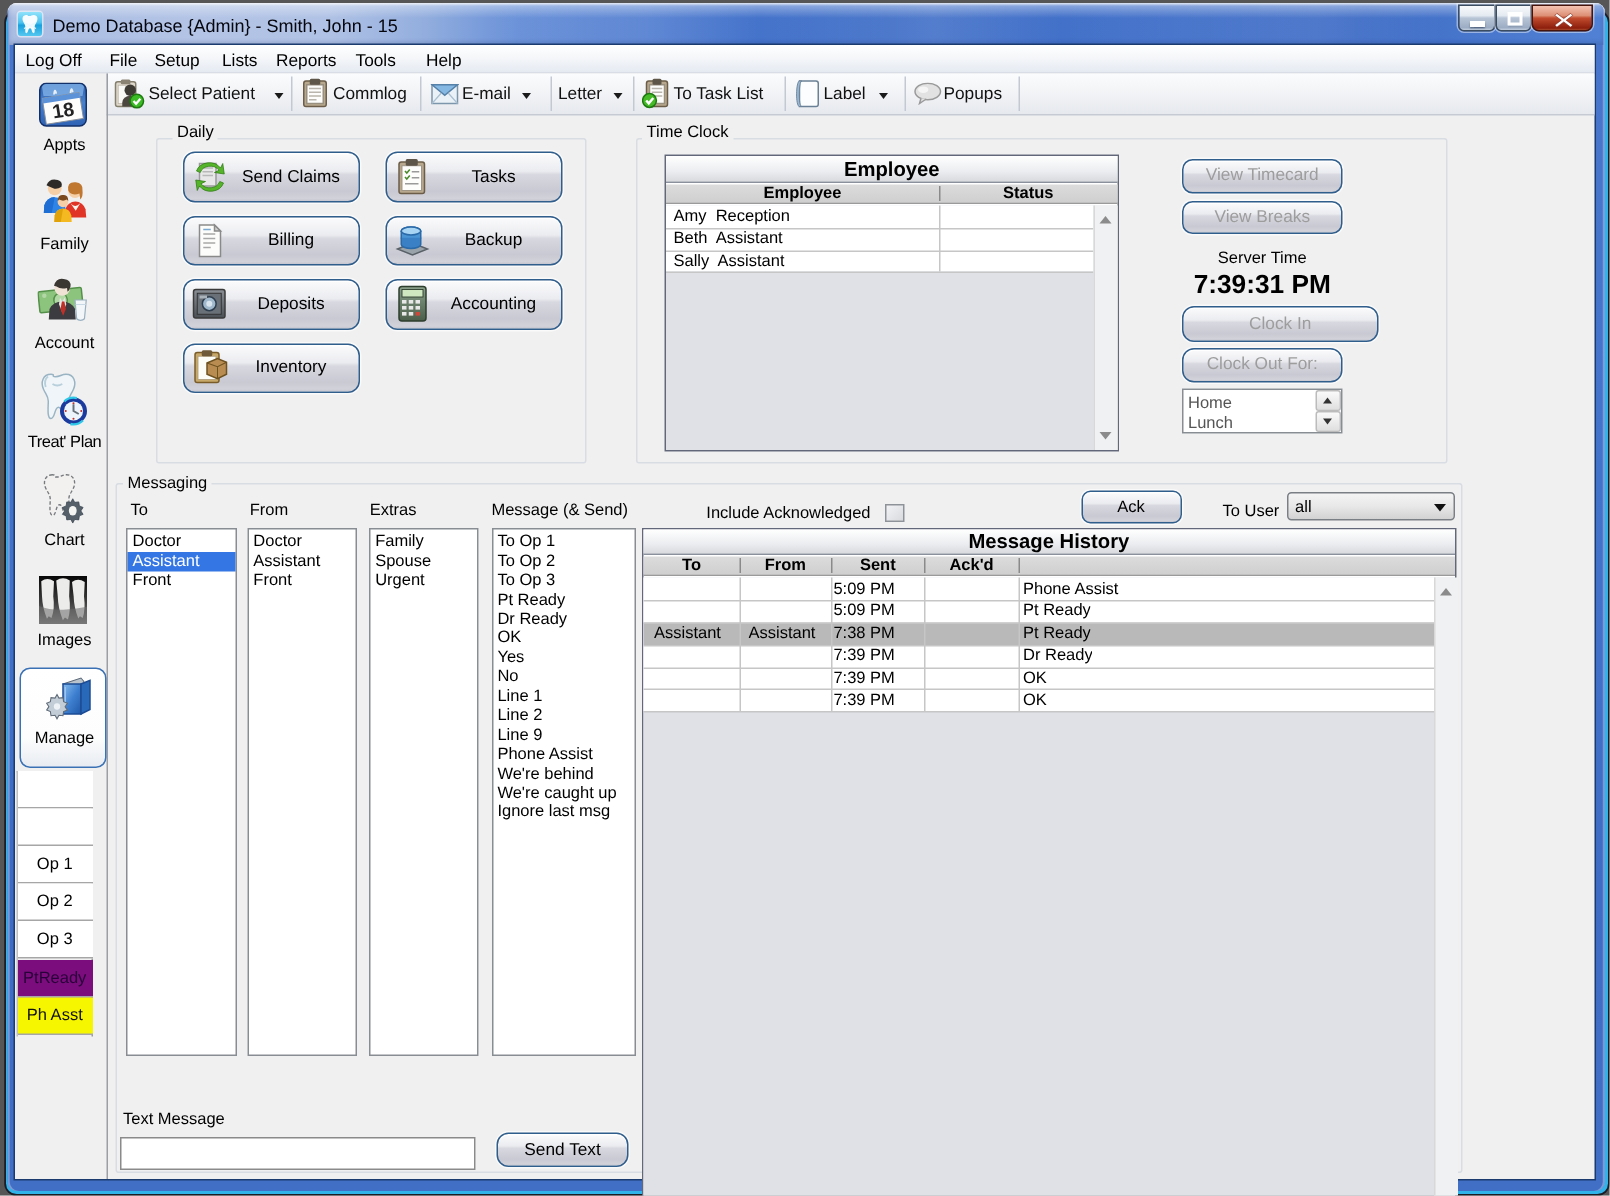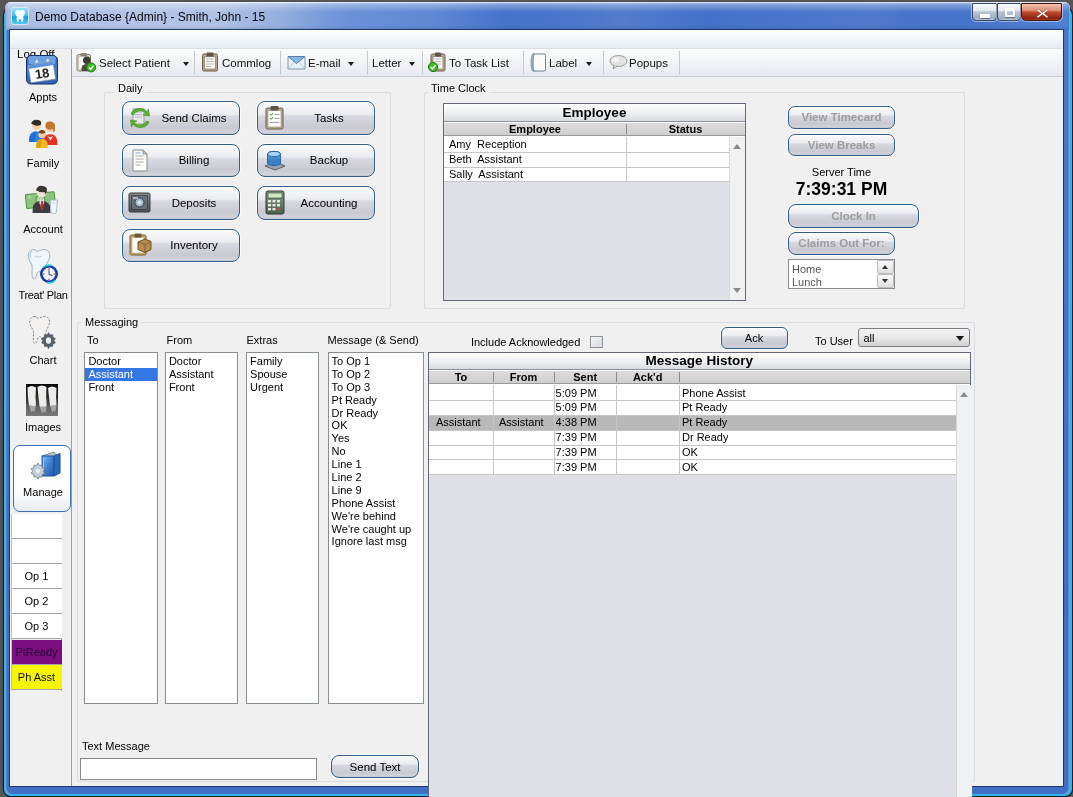--- a/index.html
+++ b/index.html
@@ -26,41 +26,41 @@
 #wbclose{position:absolute;left:1021px;top:3px;width:41px;height:18px;border-radius:0 0 5px 5px;}
 .wbtn{border:1px solid #3c4c60;box-shadow:0 0 0 1px rgba(255,255,255,.45);
  background:linear-gradient(180deg,#f8fafc 0%,#e4eaf1 40%,#b8c5d6 50%,#9cadc4 90%,#c2cedd 100%);}
 .wbred{border:1px solid #47140c;box-shadow:0 0 0 1px rgba(255,255,255,.45);
  background:linear-gradient(180deg,#f3c3b2 0%,#dd9075 40%,#c24c2e 50%,#8c1e0c 92%,#a84a2e 100%);}
 
 #client{position:absolute;left:10px;top:30px;width:1052.5px;height:756px;background:#f0f0f0;box-shadow:0 0 0 1px #1b3a6e;}
 
 #menubar{position:absolute;left:0;top:0;width:1052.5px;height:19px;
  background:linear-gradient(180deg,#ffffff 0%,#f4f6f9 50%,#e5eaf2 100%);border-bottom:1px solid #d9dee6;}
-.mi{position:absolute;top:5px;font-size:11.5px;color:#000;margin-top:13px;}
+.mi{position:absolute;top:5px;font-size:11.5px;color:#000;}
 
 #toolbar{position:absolute;left:61px;top:19px;width:991.5px;height:28px;
  background:linear-gradient(180deg,#fbfcfd 0%,#f0f2f5 55%,#e6e9ee 100%);border-bottom:1px solid #c6cbd3;border-left:1px solid #d4d9e1;}
 .tsep{position:absolute;top:2px;height:23px;width:1px;background:#c3c9d3;}
 .ttxt{position:absolute;top:8px;font-size:11.5px;color:#111;white-space:nowrap;}
 .tarr{position:absolute;top:12.5px;width:0;height:0;border-left:3.5px solid transparent;border-right:3.5px solid transparent;border-top:4.5px solid #1a1a1a;}
 
 #vline{position:absolute;left:61px;top:19px;width:1px;height:737px;background:#9a9ea5;}
 .modlbl{position:absolute;left:0;width:62px;text-align:center;font-size:11px;color:#000;}
 #manage-sel{position:absolute;left:3px;top:415px;width:58px;height:67px;background:linear-gradient(180deg,#ffffff 0%,#fdfdfd 70%,#e8ecf2 100%);border:1.5px solid #3a71b5;border-radius:7px;}
 
 .oprow{position:absolute;left:1.5px;width:50px;height:25.2px;background:#fff;border-bottom:1px solid #a6a6a6;font-size:11px;text-align:center;line-height:25px;}
 
 .gb{position:absolute;border:1px solid #d8dce3;border-radius:2px;}
 .gbl{position:absolute;font-size:11px;color:#000;background:#f0f0f0;padding:0 3px;}
 
 .btn{position:absolute;border:1px solid #305e8c;border-radius:8px;color:#000;font-size:11.5px;
  background:linear-gradient(180deg,#fbfbfc 0%,#ebecf0 38%,#d8d8e0 45%,#c9c9d3 80%,#d2d2da 95%,#c5c5cf 100%);
  box-shadow:inset 0 1px 0 #fff,0 0 0 1px rgba(255,255,255,.65);display:flex;align-items:center;justify-content:center;}
-.btn.dis{color:#9d9d9d;font-weight:bold;}
+.btn.dis{color:#9d9d9d;}
 
 .lbx{position:absolute;border:1px solid #888d93;background:#fff;padding-top:2.5px;}
 .lbx div{height:12.9px;line-height:12.9px;font-size:11px;padding-left:3px;white-space:nowrap;}
 .flbl{position:absolute;font-size:11px;color:#000;}
 
 .grid{position:absolute;border:1px solid #62687a;background:#fff;}
 .gtitle{position:absolute;left:0;top:0;right:0;background:linear-gradient(180deg,#ffffff 0%,#ebedf0 60%,#d8dade 100%);border-bottom:1px solid #8a909c;font-weight:bold;font-size:13.5px;text-align:center;}
 .ghead{position:absolute;left:0;right:0;background:linear-gradient(180deg,#dcdcdc 0%,#cfcfcf 100%);border-bottom:1px solid #9a9a9a;font-weight:bold;font-size:11px;}
 .gcell{position:absolute;font-size:11px;white-space:nowrap;overflow:hidden;}
 .rowline{position:absolute;height:1px;background:#c6c6c6;}
@@ -378,21 +378,21 @@
     <div class="sb" style="left:285px;top:33px;width:16px;bottom:0"></div>
     <div class="tri-up" style="left:289px;top:40px"></div>
     <div class="tri-dn" style="left:289px;bottom:7px"></div>
   </div>
 
   <div class="btn dis" style="left:778px;top:76px;width:107px;height:22.5px;border-radius:7px">View Timecard</div>
   <div class="btn dis" style="left:778px;top:103.5px;width:107px;height:22px;border-radius:7px">View Breaks</div>
   <div class="flbl" style="left:778px;top:136px;width:107px;text-align:center">Server Time</div>
   <div class="flbl" style="left:758px;top:149px;width:147px;text-align:center;font-weight:bold;font-size:17.5px">7:39:31 PM</div>
   <div class="btn dis" style="left:778px;top:174px;width:131px;height:24px;border-radius:8px">Clock In</div>
-  <div class="btn dis" style="left:778px;top:201.5px;width:107px;height:23.5px;border-radius:8px">Claims Out For:</div>
+  <div class="btn dis" style="left:778px;top:201.5px;width:107px;height:23.5px;border-radius:8px">Clock Out For:</div>
   <div class="lbx" style="left:778px;top:229px;width:107px;height:30px">
     <div style="height:13.5px;line-height:13.5px;color:#555">Home</div>
     <div style="height:13.5px;line-height:13.5px;color:#555">Lunch</div>
     <div class="abs" style="left:88px;top:0;width:17px;height:14px;padding:0;background:linear-gradient(180deg,#fafafa,#dfdfdf);border:1px solid #bcbcbc;border-radius:2px"></div>
     <div class="abs" style="left:88px;top:14px;width:17px;height:14px;padding:0;background:linear-gradient(180deg,#fafafa,#dfdfdf);border:1px solid #bcbcbc;border-radius:2px"></div>
     <div class="tri-up" style="left:93px;top:4.5px;border-left-width:3.5px;border-right-width:3.5px;border-bottom-width:4.5px;border-bottom-color:#333;width:0;height:0;padding:0"></div>
     <div class="tri-dn" style="left:93px;top:18.5px;border-left-width:3.5px;border-right-width:3.5px;border-top-width:4.5px;border-top-color:#333;width:0;height:0;padding:0"></div>
   </div>
 
   <div class="gb" style="left:66.5px;top:292.3px;width:898.5px;height:460.2px"></div>
@@ -456,21 +456,21 @@
     </div>
     <div class="abs" style="left:0;top:32px;right:0;bottom:0;background:#dfe1e6"></div>
     <div class="abs" style="left:0;top:32px;width:526.5px;height:89.1px;background:#fff"></div>
     <div class="abs" style="left:0;top:61.7px;width:526.5px;height:14.8px;background:#b9b9b9"></div>
     <div class="gcell" style="left:126.6px;top:33.3px">5:09 PM</div>
       <div class="gcell" style="left:253px;top:33.3px">Phone Assist</div>
     <div class="gcell" style="left:126.6px;top:48.1px">5:09 PM</div>
       <div class="gcell" style="left:253px;top:48.1px">Pt Ready</div>
     <div class="gcell" style="left:7px;top:62.9px">Assistant</div>
       <div class="gcell" style="left:70px;top:62.9px">Assistant</div>
-      <div class="gcell" style="left:126.6px;top:62.9px">4:38 PM</div>
+      <div class="gcell" style="left:126.6px;top:62.9px">7:38 PM</div>
       <div class="gcell" style="left:253px;top:62.9px">Pt Ready</div>
     <div class="gcell" style="left:126.6px;top:77.7px">7:39 PM</div>
       <div class="gcell" style="left:253px;top:77.7px">Dr Ready</div>
     <div class="gcell" style="left:126.6px;top:92.5px">7:39 PM</div>
       <div class="gcell" style="left:253px;top:92.5px">OK</div>
     <div class="gcell" style="left:126.6px;top:107.3px">7:39 PM</div>
       <div class="gcell" style="left:253px;top:107.3px">OK</div>
     <div class="rowline" style="left:0;top:46.8px;width:526.5px"></div>
     <div class="rowline" style="left:0;top:61.7px;width:526.5px"></div>
     <div class="rowline" style="left:0;top:76.5px;width:526.5px"></div>

